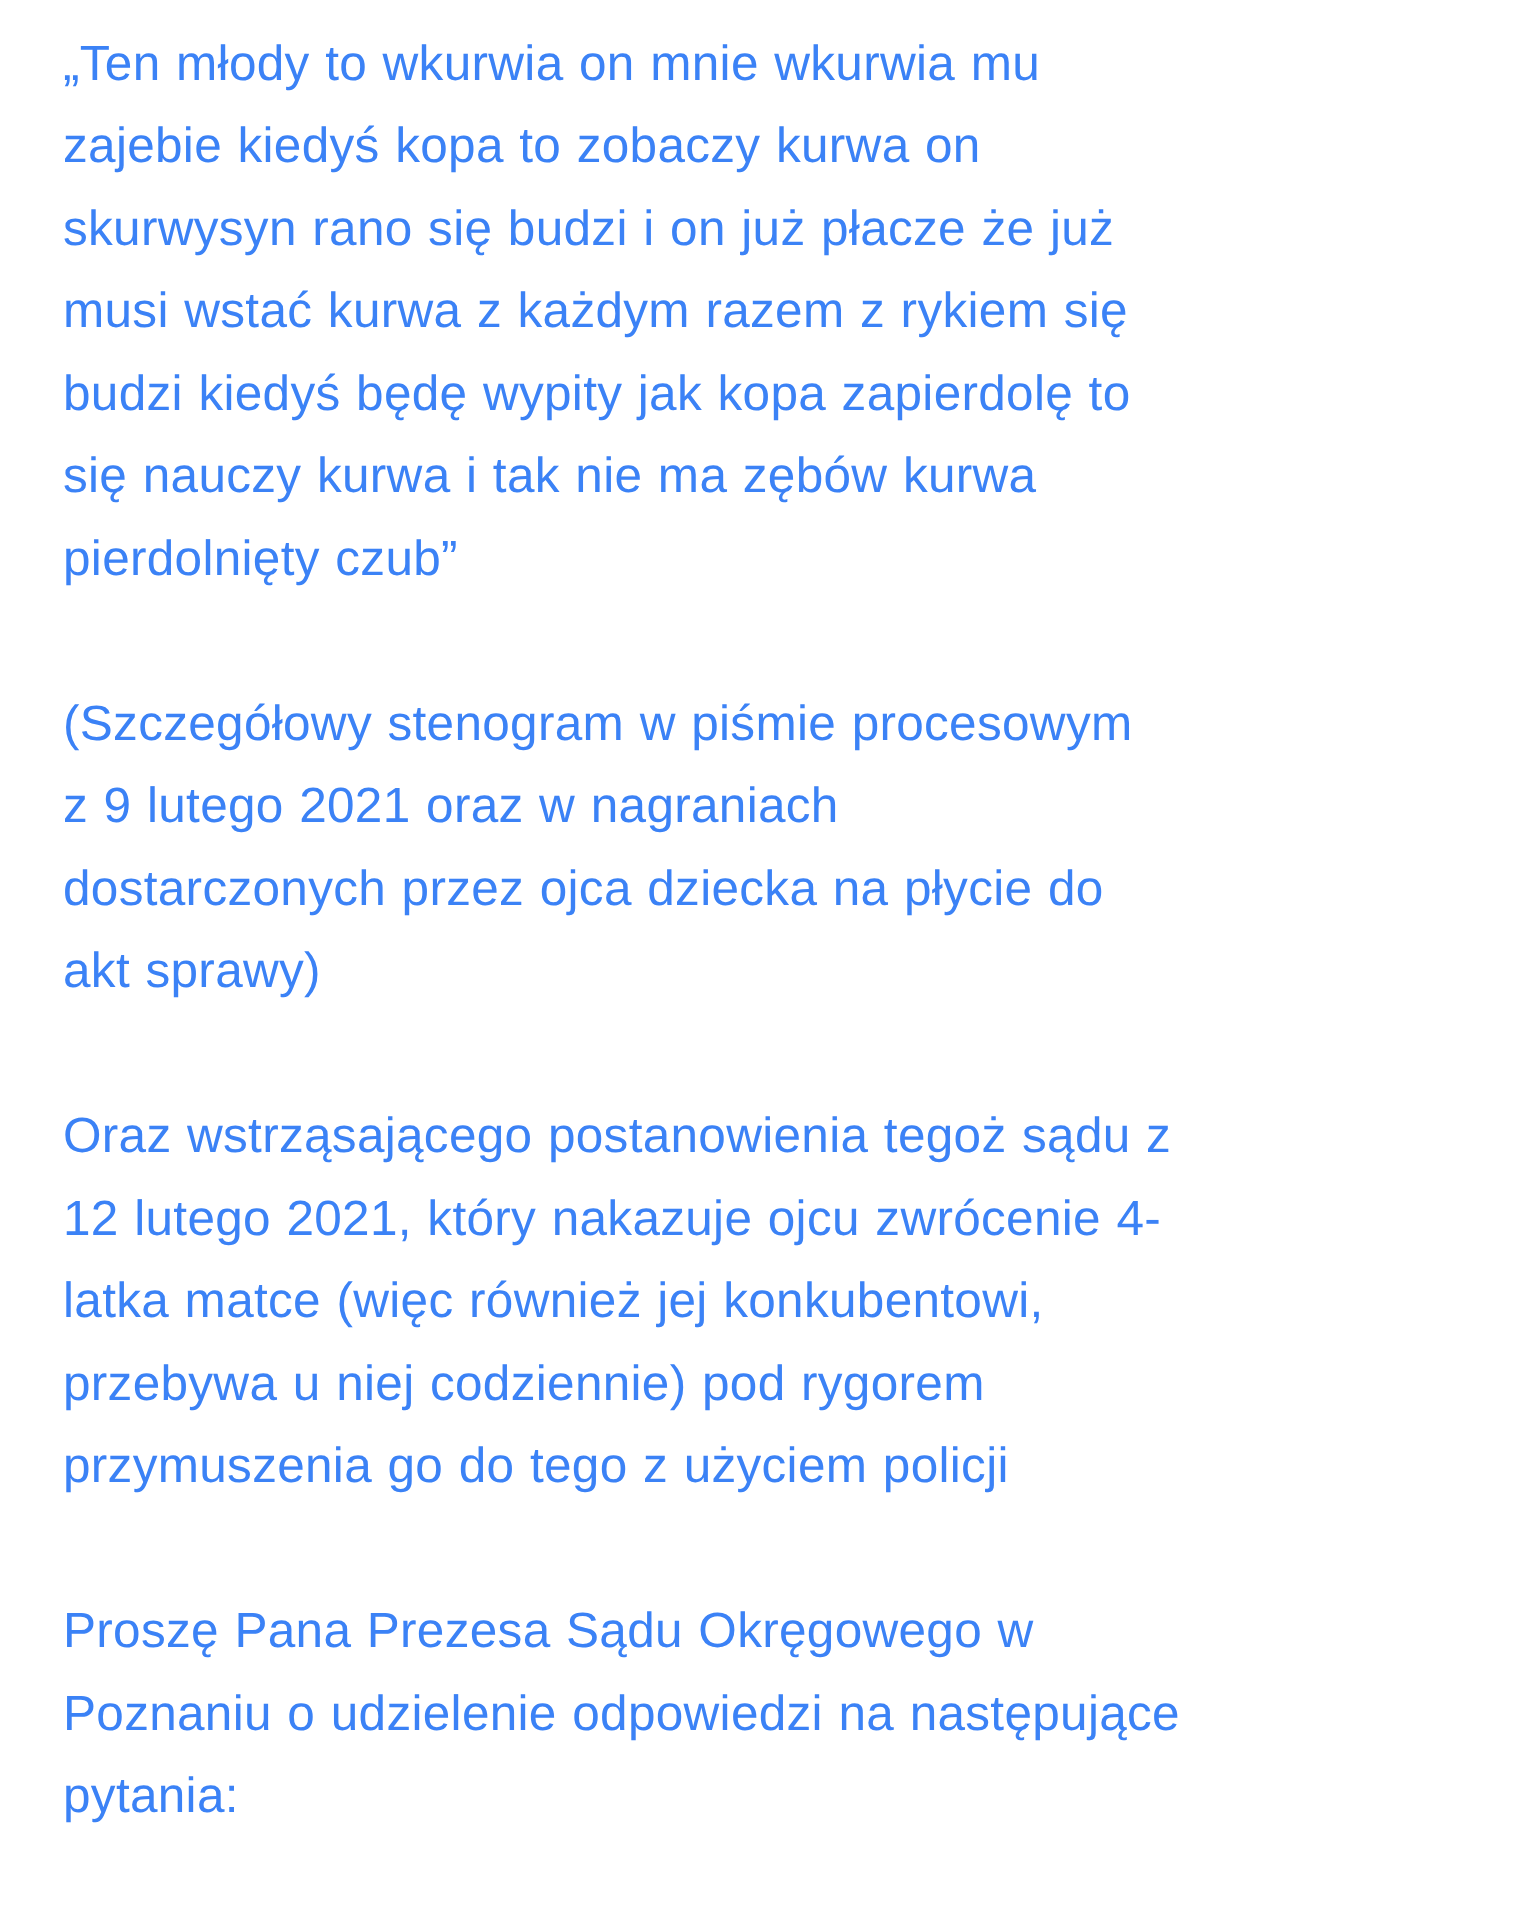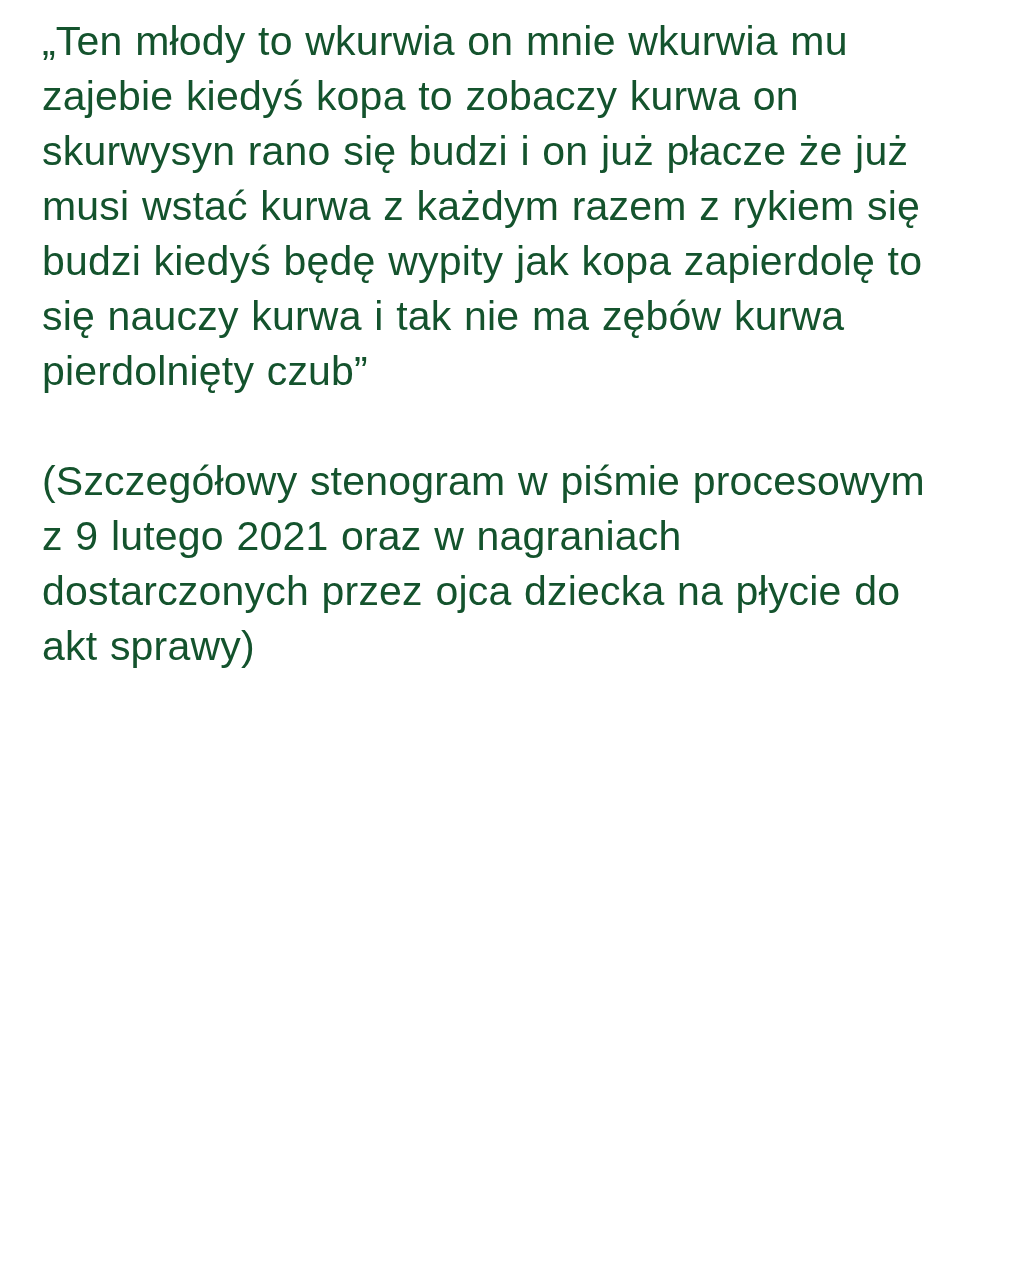--- a/index.html
+++ b/index.html
@@ -11,22 +11,22 @@
     width: 1024px;
     height: 1278px;
     overflow: hidden;
     font-family: "Liberation Sans", "DejaVu Sans", sans-serif;
   }
   .doc {
     box-sizing: border-box;
     width: 1024px;
     height: 1278px;
     padding: 14px 38px 0 42px;
-    color: #14532d;
-    font-size: 41px;
+    color: #3b82f6;
+    font-size: 33px;
     line-height: 55px;
     font-weight: 400;
     letter-spacing: 0.2px;
   }
   .doc p {
     margin: 0 0 55px 0;
     white-space: pre-line; 
     word-spacing: 1px;
   }
 </style>
@@ -38,13 +38,21 @@
 zajebie kiedyś kopa to zobaczy kurwa on
 skurwysyn rano się budzi i on już płacze że już
 musi wstać kurwa z każdym razem z rykiem się
 budzi kiedyś będę wypity jak kopa zapierdolę to
 się nauczy kurwa i tak nie ma zębów kurwa
 pierdolnięty czub”</p>
   <p>(Szczegółowy stenogram w piśmie procesowym
 z 9 lutego 2021 oraz w nagraniach
 dostarczonych przez ojca dziecka na płycie do
 akt sprawy)</p>
+  <p>Oraz wstrząsającego postanowienia tegoż sądu z
+12 lutego 2021, który nakazuje ojcu zwrócenie 4-
+latka matce (więc również jej konkubentowi,
+przebywa u niej codziennie) pod rygorem
+przymuszenia go do tego z użyciem policji</p>
+  <p>Proszę Pana Prezesa Sądu Okręgowego w
+Poznaniu o udzielenie odpowiedzi na następujące
+pytania:</p>
 </div>
 
 </body></html>

